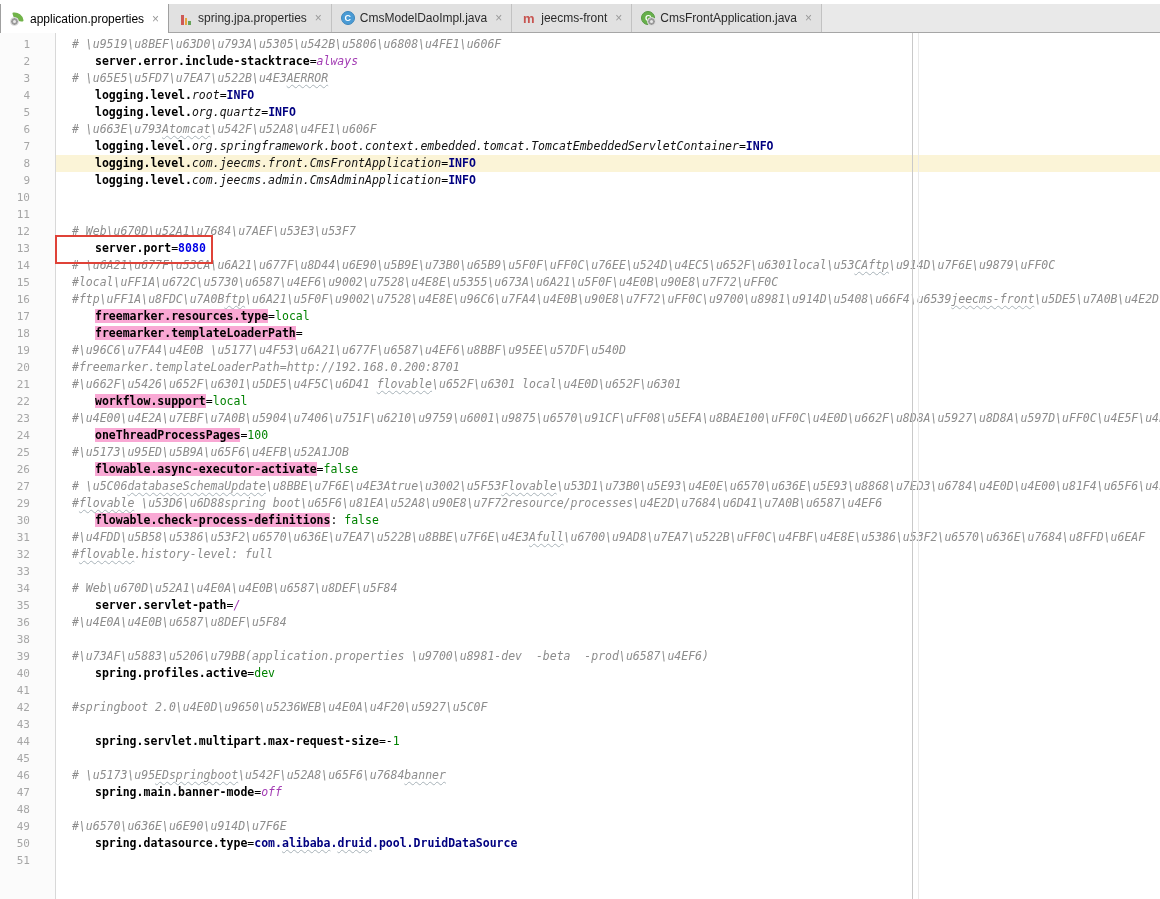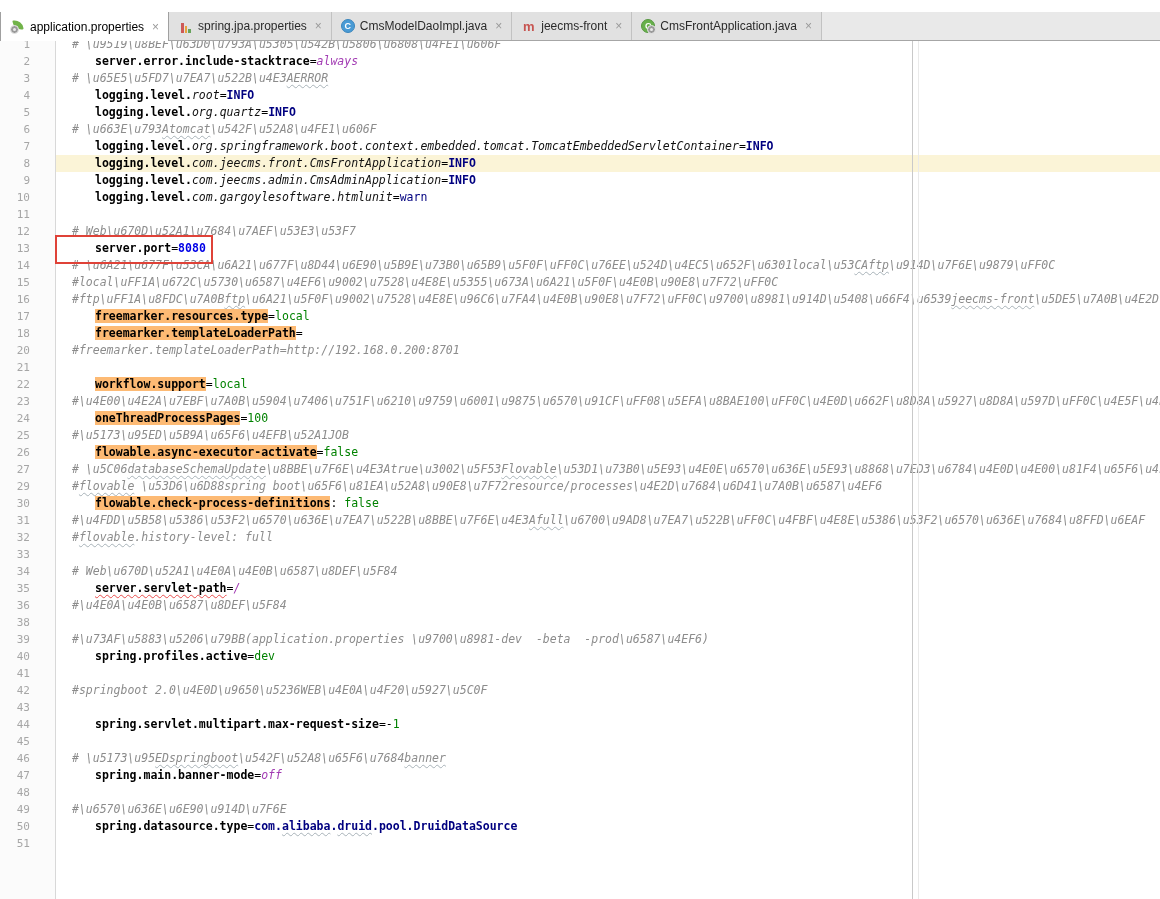--- a/index.html
+++ b/index.html
@@ -2,21 +2,21 @@
 <html><head>
 <meta charset="utf-8">
 <style>
   html,body{margin:0;padding:0;}
   body{
     width:1160px;height:899px;overflow:hidden;background:#fff;position:relative;
     font-family:"DejaVu Sans Mono",monospace;
   }
   
   .tabbar{
-    position:absolute;top:12px;left:0;width:1160px;height:28px;
+    position:absolute;top:4px;left:0;width:1160px;height:28px;
     background:#E9E9E9;border-bottom:1px solid #A6A6A6;
     display:flex;align-items:stretch;z-index:10;
   }
   .tab{
     display:flex;align-items:center;gap:5px;padding:0 9px 0 9px;
     background:#E1E1E1;border-right:1px solid #C2C2C2;
     font-family:"Liberation Sans",sans-serif;font-size:12px;color:#2B2B2B;
     cursor:pointer;white-space:nowrap;position:relative;
   }
   .tab.active{
@@ -70,23 +70,23 @@
   
   .c{color:#8C8C8C;font-style:italic;}
   .k{color:#000;font-weight:bold;margin-left:23px;}
   .ki{color:#111;font-style:italic;}
   .p{color:#000;}
   .vn{color:#000080;font-weight:bold;margin-top:43px;}
   .vnn{color:#000080;}
   .vb{color:#0000E6;font-weight:bold;text-align:center;}
   .vg{color:#008200;}
   .vp{color:#A23BB3;font-style:italic;}
-  .hlk{background:#fdba74;}
+  .hlk{background:#f9a8d4;}
   .sq{text-decoration:underline;text-decoration-style:wavy;text-decoration-color:#A8B2B8;text-decoration-thickness:1px;text-underline-offset:2px;}
-  .sqr{text-decoration:underline;text-decoration-style:wavy;text-decoration-color:#E84C4C;text-decoration-thickness:1px;text-underline-offset:2px;}
+  .sqr{text-decoration-style:wavy;text-decoration-color:#E84C4C;text-decoration-thickness:1px;text-underline-offset:2px;}
   
   .margin-guide{position:absolute;top:0;bottom:0;width:1px;z-index:5;}
   .mg1{left:912px;background:#C9C9C9;}
   .mg2{left:918px;background:#EAEAEA;}
   .redbox{
     position:absolute;left:55px;top:206px;width:154px;height:25px;
     border:2px solid #DF4238;z-index:6;pointer-events:none;
   }
 </style>
 </head>
@@ -133,31 +133,32 @@
   <div class="code-area">
       <div class="line"><span class="ln">1</span><span class="cd"><span class="c"># \u9519\u8BEF\u63D0\u793A\u5305\u542B\u5806\u6808\u4FE1\u606F</span></span></div>
       <div class="line"><span class="ln">2</span><span class="cd"><span class="k">server.error.include-stacktrace</span><span class="p">=</span><span class="vp">always</span></span></div>
       <div class="line"><span class="ln">3</span><span class="cd"><span class="c"># \u65E5\u5FD7\u7EA7\u522B\u4E3</span><span class="c sq">AERROR</span></span></div>
       <div class="line"><span class="ln">4</span><span class="cd"><span class="k">logging.level.</span><span class="ki">root</span><span class="p">=</span><span class="vn">INFO</span></span></div>
       <div class="line"><span class="ln">5</span><span class="cd"><span class="k">logging.level.</span><span class="ki">org.quartz</span><span class="p">=</span><span class="vn">INFO</span></span></div>
       <div class="line"><span class="ln">6</span><span class="cd"><span class="c"># \u663E\u793</span><span class="c sq">Atomcat</span><span class="c">\u542F\u52A8\u4FE1\u606F</span></span></div>
       <div class="line"><span class="ln">7</span><span class="cd"><span class="k">logging.level.</span><span class="ki">org.springframework.boot.context.embedded.tomcat.TomcatEmbeddedServletContainer</span><span class="p">=</span><span class="vn">INFO</span></span></div>
       <div class="line caret"><span class="ln">8</span><span class="cd"><span class="k">logging.level.</span><span class="ki">com.jeecms.front.CmsFrontApplication</span><span class="p">=</span><span class="vn">INFO</span></span></div>
       <div class="line"><span class="ln">9</span><span class="cd"><span class="k">logging.level.</span><span class="ki">com.jeecms.admin.CmsAdminApplication</span><span class="p">=</span><span class="vn">INFO</span></span></div>
-      <div class="line"><span class="ln">10</span><span class="cd"><span class="k">logging.level.</span><span class="ki">com.gargoylesoftware.htmlunit</span><span class="p">=</span><span class="vnn">warn</span></span></div>
+      <div class="line"><span class="ln">10</span></div>
       <div class="line"><span class="ln">11</span><span class="cd"></span></div>
       <div class="line"><span class="ln">12</span><span class="cd"><span class="c"># Web\u670D\u52A1\u7684\u7AEF\u53E3\u53F7</span></span></div>
       <div class="line"><span class="ln">13</span><span class="cd"><span class="k">server.port</span><span class="p">=</span><span class="vb">8080</span></span></div>
       <div class="line"><span class="ln">14</span><span class="cd"><span class="c"># \u6A21\u677F\u53CA\u6A21\u677F\u8D44\u6E90\u5B9E\u73B0\u65B9\u5F0F\uFF0C\u76EE\u524D\u4EC5\u652F\u6301local\u53</span><span class="c sq">CAftp</span><span class="c">\u914D\u7F6E\u9879\uFF0C</span></span></div>
       <div class="line"><span class="ln">15</span><span class="cd"><span class="c">#local\uFF1A\u672C\u5730\u6587\u4EF6\u9002\u7528\u4E8E\u5355\u673A\u6A21\u5F0F\u4E0B\u90E8\u7F72\uFF0C</span></span></div>
       <div class="line"><span class="ln">16</span><span class="cd"><span class="c">#ftp\uFF1A\u8FDC\u7A0B</span><span class="c sq">ftp</span><span class="c">\u6A21\u5F0F\u9002\u7528\u4E8E\u96C6\u7FA4\u4E0B\u90E8\u7F72\uFF0C\u9700\u8981\u914D\u5408\u66F4\u6539</span><span class="c sq">jeecms-front</span><span class="c">\u5DE5\u7A0B\u4E2D\u7684\u914D\u7F6E</span></span></div>
       <div class="line"><span class="ln">17</span><span class="cd"><span class="k hlk">freemarker.resources.type</span><span class="p">=</span><span class="vg">local</span></span></div>
       <div class="line"><span class="ln">18</span><span class="cd"><span class="k hlk">freemarker.templateLoaderPath</span><span class="p">=</span></span></div>
+      <div class="line"><span class="ln">19</span><span class="cd"><span class="c">#\u96C6\u7FA4\u4E0B \u5177\u4F53\u6A21\u677F\u6587\u4EF6\u8BBF\u95EE\u57DF\u540D</span></span></div>
       <div class="line"><span class="ln">20</span><span class="cd"><span class="c">#freemarker.templateLoaderPath=http://192.168.0.200:8701</span></span></div>
-      <div class="line"><span class="ln">21</span></div>
+      <div class="line"><span class="ln">21</span><span class="cd"><span class="c">#\u662F\u5426\u652F\u6301\u5DE5\u4F5C\u6D41 </span><span class="c sq">flovable</span><span class="c">\u652F\u6301 local\u4E0D\u652F\u6301</span></span></div>
       <div class="line"><span class="ln">22</span><span class="cd"><span class="k hlk">workflow.support</span><span class="p">=</span><span class="vg">local</span></span></div>
       <div class="line"><span class="ln">23</span><span class="cd"><span class="c">#\u4E00\u4E2A\u7EBF\u7A0B\u5904\u7406\u751F\u6210\u9759\u6001\u9875\u6570\u91CF\uFF08\u5EFA\u8BAE100\uFF0C\u4E0D\u662F\u8D8A\u5927\u8D8A\u597D\uFF0C\u4E5F\u4E0D\u80FD\u592A\u5C0F</span></span></div>
       <div class="line"><span class="ln">24</span><span class="cd"><span class="k hlk">oneThreadProcessPages</span><span class="p">=</span><span class="vg">100</span></span></div>
       <div class="line"><span class="ln">25</span><span class="cd"><span class="c">#\u5173\u95ED\u5B9A\u65F6\u4EFB\u52A1JOB</span></span></div>
       <div class="line"><span class="ln">26</span><span class="cd"><span class="k hlk">flowable.async-executor-activate</span><span class="p">=</span><span class="vg">false</span></span></div>
       <div class="line"><span class="ln">27</span><span class="cd"><span class="c"># \u5C06</span><span class="c sq">databaseSchemaUpdate</span><span class="c">\u8BBE\u7F6E\u4E3Atrue\u3002\u5F53</span><span class="c sq">Flovable</span><span class="c">\u53D1\u73B0\u5E93\u4E0E\u6570\u636E\u5E93\u8868\u7ED3\u6784\u4E0D\u4E00\u81F4\u65F6\u4F1A\u8FDB\u884C\u66F4\u65B0</span></span></div>
       <div class="line"><span class="ln">29</span><span class="cd"><span class="c">#</span><span class="c sq">flovable</span><span class="c"> \u53D6\u6D88spring boot\u65F6\u81EA\u52A8\u90E8\u7F72resource/processes\u4E2D\u7684\u6D41\u7A0B\u6587\u4EF6</span></span></div>
       <div class="line"><span class="ln">30</span><span class="cd"><span class="k hlk">flowable.check-process-definitions</span><span class="p">: </span><span class="vg">false</span></span></div>
       <div class="line"><span class="ln">31</span><span class="cd"><span class="c">#\u4FDD\u5B58\u5386\u53F2\u6570\u636E\u7EA7\u522B\u8BBE\u7F6E\u4E3</span><span class="c sq">Afull</span><span class="c">\u6700\u9AD8\u7EA7\u522B\uFF0C\u4FBF\u4E8E\u5386\u53F2\u6570\u636E\u7684\u8FFD\u6EAF</span></span></div>
       <div class="line"><span class="ln">32</span><span class="cd"><span class="c">#</span><span class="c sq">flovable</span><span class="c">.history-level: full</span></span></div>

